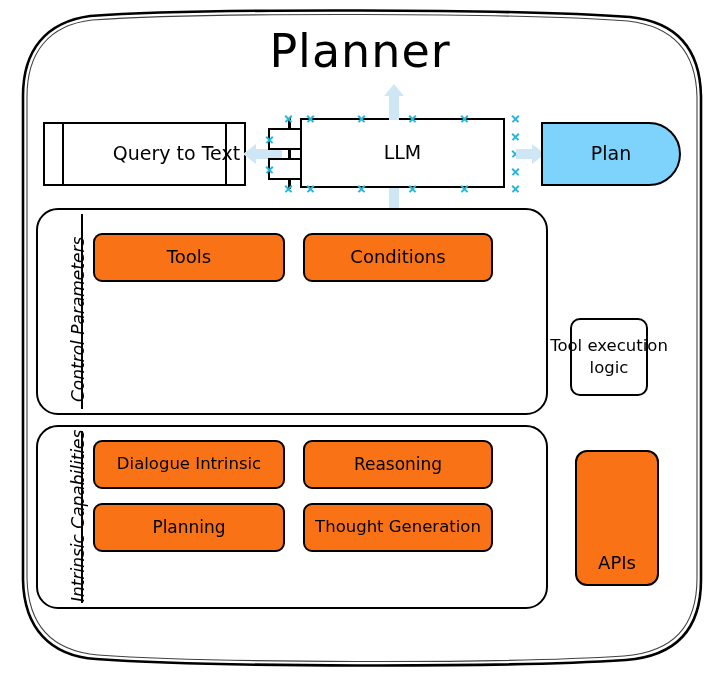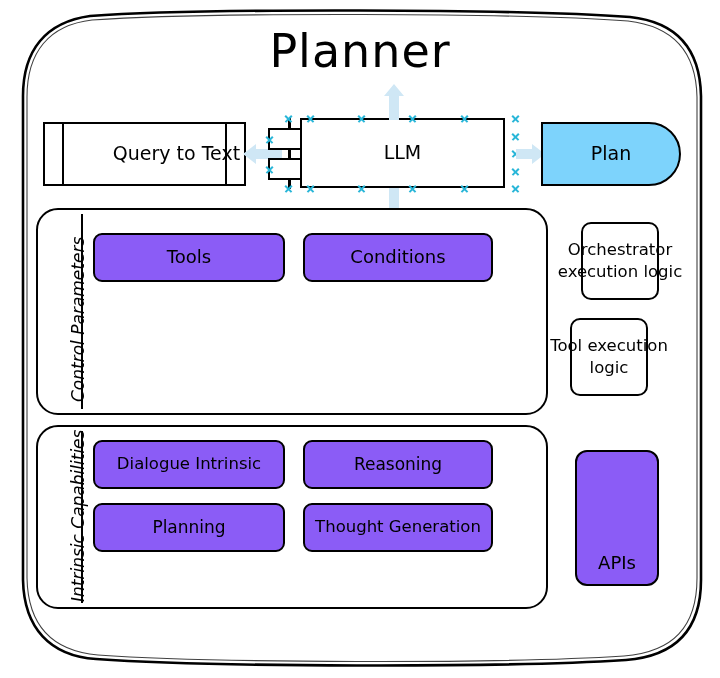--- a/index.html
+++ b/index.html
@@ -39,21 +39,21 @@
     position: absolute;
     left: 0; top: 0; width: 100%; height: 100%;
     display: flex; align-items: center; justify-content: center;
     text-align: center;
     color: #000000;
     line-height: 1.15;
     pointer-events: none;
   }
   .round-node {
     border: 2.5px solid #000;
-    background: #8b5cf6;
+    background: #f97316;
     border-radius: 9px;
   }
 
   
   #node-query-to-text {
     left: 43px; top: 122px; width: 203px; height: 64px;
     border: 2.5px solid #000; background: #fff;
   }
   #node-query-to-text .bar {
     position: absolute; top: 0; bottom: 0; width: 0;
@@ -266,23 +266,20 @@
   <div class="abs round-node" id="node-reasoning">
     <span class="node-label">Reasoning</span>
   </div>
   <div class="abs round-node" id="node-planning">
     <span class="node-label">Planning</span>
   </div>
   <div class="abs round-node" id="node-thought-generation">
     <span class="node-label">Thought Generation</span>
   </div>
 
-  <div class="abs overflow-node" id="node-orchestrator-execution-logic">
-    <span class="overflow-label">Orchestrator execution logic</span>
-  </div>
 
   <div class="abs overflow-node" id="node-tool-execution-logic">
     <span class="overflow-label">Tool execution logic</span>
   </div>
 
   <div class="abs round-node" id="node-apis">
     <span class="node-label">APIs</span>
   </div>
 
 </div>

